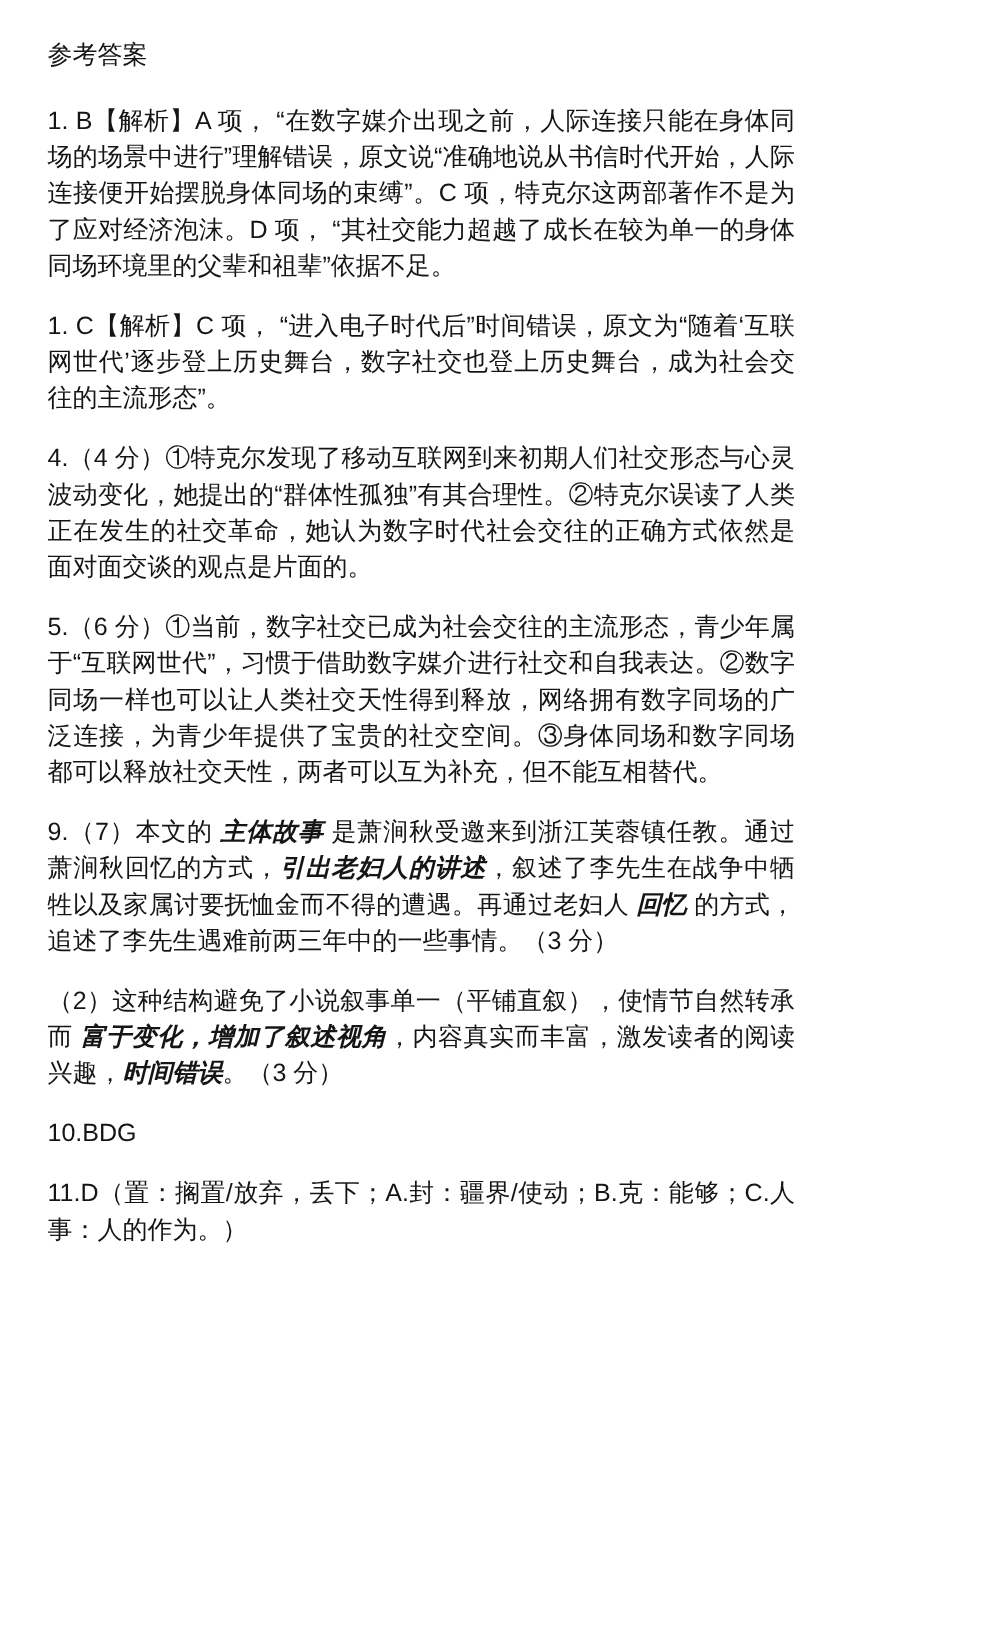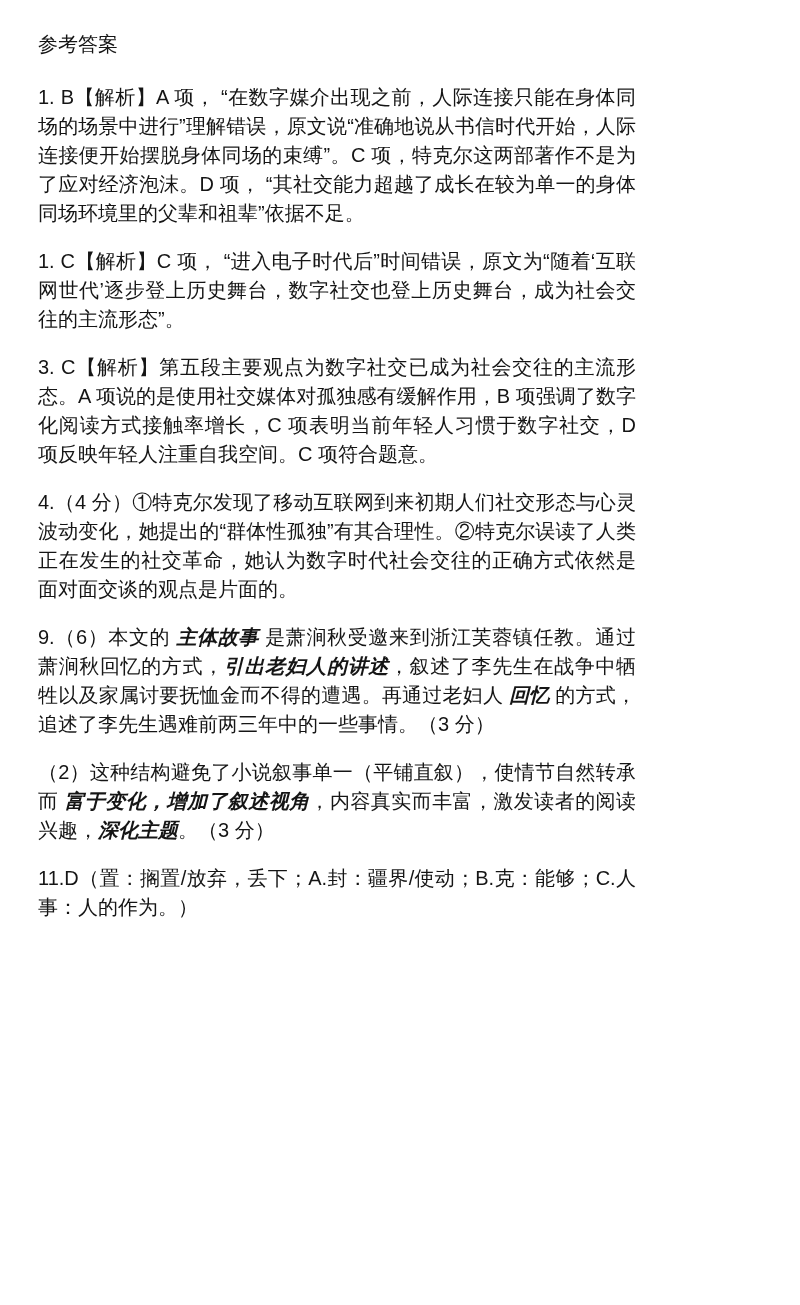--- a/index.html
+++ b/index.html
@@ -39,19 +39,20 @@
   .run.b { font-weight: 700; font-style: italic; }
 </style>
 </head>
 <body>
 
 <div class="page">
   <h1 class="doc-title">参考答案</h1>
   <main id="answer-list">
       <p class="answer"><span class="run">1. B【解析】A 项， “在数字媒介出现之前，人际连接只能在身体同场的场景中进行”理解错误，原文说“准确地说从书信时代开始，人际连接便开始摆脱身体同场的束缚”。C 项，特克尔这两部著作不是为了应对经济泡沫。D 项， “其社交能力超越了成长在较为单一的身体同场环境里的父辈和祖辈”依据不足。</span></p>
       <p class="answer"><span class="run">1. C【解析】C 项， “进入电子时代后”时间错误，原文为“随着‘互联网世代’逐步登上历史舞台，数字社交也登上历史舞台，成为社会交往的主流形态”。</span></p>
-      <p class="answer"><span class="run">3. C【解析】第五段主要观点为数字社交已成为社会交往的主流形态。A 项说的是使用社交媒体对孤独感有缓解作用，B 项强调了数字化阅读方式接触率增长，C 项表明当前年轻人习惯于数字社交，D 项反映年轻人注重自我空间。C 项符合题意。</span></p>
       <p class="answer"><span class="run">4.（4 分）①特克尔发现了移动互联网到来初期人们社交形态与心灵波动变化，她提出的“群体性孤独”有其合理性。②特克尔误读了人类正在发生的社交革命，她认为数字时代社会交往的正确方式依然是面对面交谈的观点是片面的。</span></p>
-      <p class="answer"><span class="run">9.（6）本文的 </span><span class="run b">主体故事</span><span class="run"> 是萧涧秋受邀来到浙江芙蓉镇任教。通过萧涧秋回忆的方式，</span><span class="run b">引出老妇人的讲述</span><span class="run">，叙述了李先生在战争中牺牲以及家属讨要抚恤金而不得的遭遇。再通过老妇人 </span><span class="run b">回忆</span><span class="run"> 的方式，追述了李先生遇难前两三年中的一些事情。（3 分）</span></p>
-      <p class="answer"><span class="run">（2）这种结构避免了小说叙事单一（平铺直叙），使情节自然转承而 </span><span class="run b">富于变化，增加了叙述视角</span><span class="run">，内容真实而丰富，激发读者的阅读兴趣，</span><span class="run b">深化主题</span><span class="run">。（3 分）</span></p>
+      <p class="answer"><span class="run">5.（6 分）①当前，数字社交已成为社会交往的主流形态，青少年属于“互联网世代”，习惯于借助数字媒介进行社交和自我表达。②数字同场一样也可以让人类社交天性得到释放，网络拥有数字同场的广泛连接，为青少年提供了宝贵的社交空间。③身体同场和数字同场都可以释放社交天性，两者可以互为补充，但不能互相替代。</span></p>
+      <p class="answer"><span class="run">9.（7）本文的 </span><span class="run b">主体故事</span><span class="run"> 是萧涧秋受邀来到浙江芙蓉镇任教。通过萧涧秋回忆的方式，</span><span class="run b">引出老妇人的讲述</span><span class="run">，叙述了李先生在战争中牺牲以及家属讨要抚恤金而不得的遭遇。再通过老妇人 </span><span class="run b">回忆</span><span class="run"> 的方式，追述了李先生遇难前两三年中的一些事情。（3 分）</span></p>
+      <p class="answer"><span class="run">（2）这种结构避免了小说叙事单一（平铺直叙），使情节自然转承而 </span><span class="run b">富于变化，增加了叙述视角</span><span class="run">，内容真实而丰富，激发读者的阅读兴趣，</span><span class="run b">时间错误</span><span class="run">。（3 分）</span></p>
+      <p class="answer"><span class="run">10.BDG</span></p>
       <p class="answer"><span class="run">11.D（置：搁置/放弃，丢下；A.封：疆界/使动；B.克：能够；C.人事：人的作为。）</span></p>
     </main>
 </div>
 
 </body></html>

